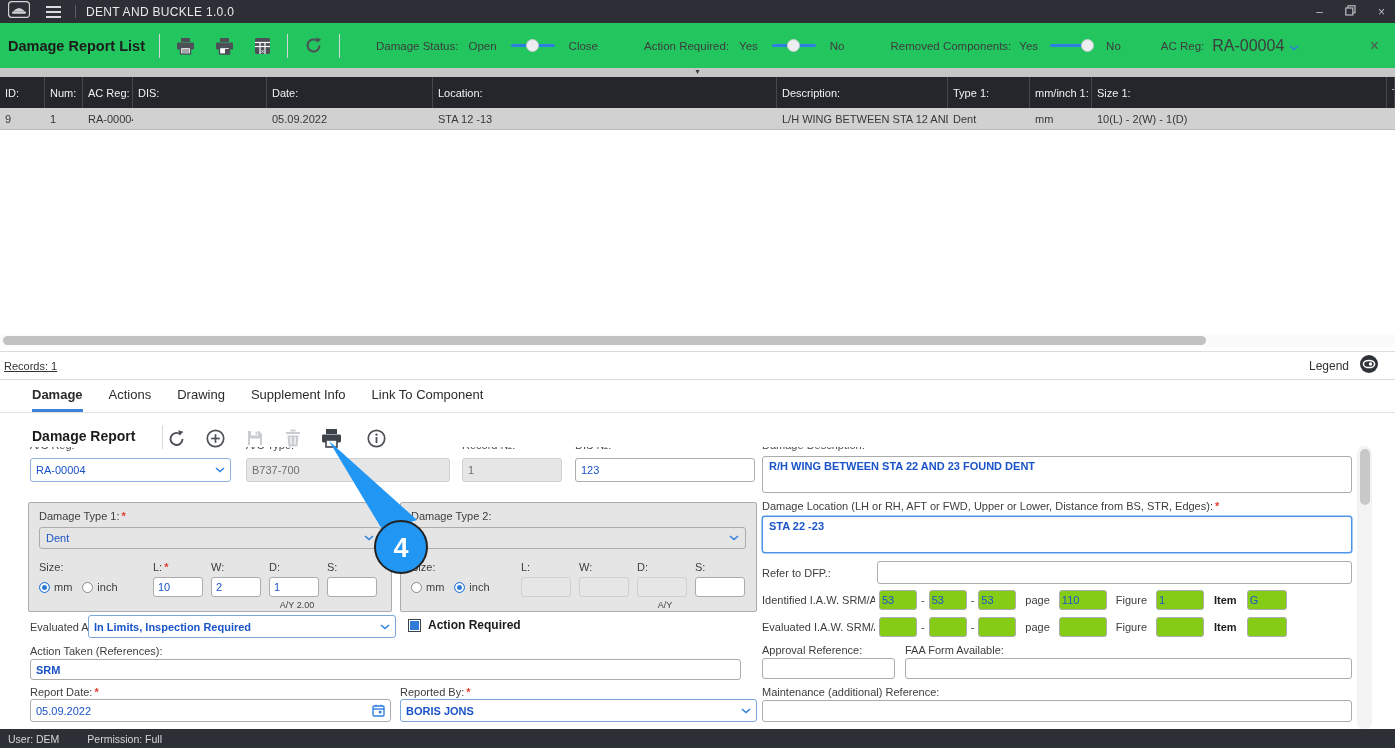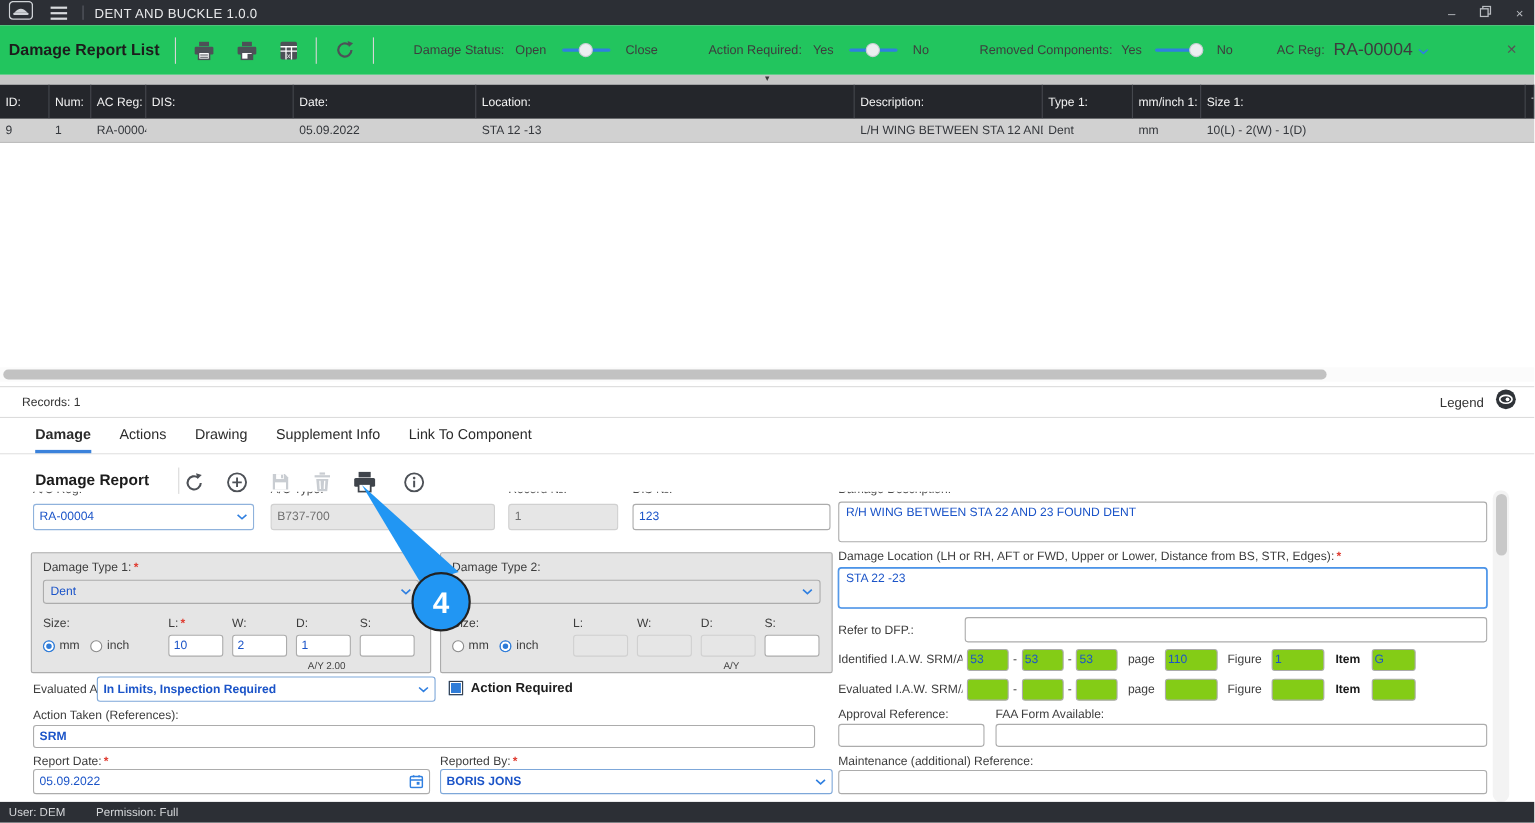--- a/index.html
+++ b/index.html
@@ -38,21 +38,21 @@
   .th { color:#f2f2f2; font-size:11px; display:flex; align-items:center; padding-left:5px; border-right:1px solid #45484e; cursor:pointer; white-space:nowrap; overflow:hidden; }
   .trow { position:absolute; top:108px; left:0; width:1395px; height:22px; background:#D1D1D1; border-bottom:1px solid #bdbdbd; display:grid; grid-template-columns:45px 38px 50px 134px 166px 344px 171px 82px 62px 295px 1fr; cursor:pointer; }
   .td { color:#34373c; font-size:11px; display:flex; align-items:center; padding-left:5px; white-space:nowrap; overflow:hidden; }
 
   
   .hscroll { position:absolute; top:334px; left:0; width:1395px; height:13px; background:#fbfbfb; }
   .hthumb { position:absolute; top:2px; left:3px; width:1203px; height:9px; background:#c2c2c2; border-radius:5px; cursor:pointer; }
 
   
   .records { position:absolute; top:351px; left:0; width:1395px; height:29px; border-top:1px solid #dcdcdc; border-bottom:1px solid #dcdcdc; display:flex; align-items:center; }
-  .records .rtext { font-size:11px; color:#333; margin-left:20px; }
+  .records .rtext { font-size:11px; color:#333; margin-left:4px;text-decoration:underline; }
   .records .legend { margin-left:auto; display:flex; align-items:center; gap:10px; margin-right:16px; }
   .records .legend .ltext { font-size:12px; color:#333; }
 
   
   .tabs { position:absolute; top:380px; left:0; width:1395px; height:33px; display:flex; align-items:flex-end; gap:26px; padding-left:32px; }
   .tab { font-size:13px; color:#2b2b2b; padding-bottom:7px; cursor:pointer; border-bottom:3px solid transparent; }
   .tab.active { font-weight:bold; border-bottom:3px solid #3B82DB; }
 
   
   .dtitle { position:absolute; top:428px; left:32px; font-size:14px; font-weight:bold; color:#1c1c1c; }
@@ -64,21 +64,21 @@
   
   .lbl { position:absolute; font-size:11px; color:#3d3d3d; white-space:nowrap; }
   .req { color:#E03C31; font-weight:bold; margin-left:2px; }
   .clip { position:absolute; height:6px; overflow:hidden; }
   .clip > span { display:block; font-size:11px; color:#4a4a4a; margin-top:-8px; white-space:nowrap; }
   .inp { position:absolute; border:1px solid #ACACAC; border-radius:3px; background:#fff; font-family:"Liberation Sans",sans-serif; font-size:11px; color:#1B54C8; padding:0 5px; }
   input.inp { outline:none; }
   .dis { background:#E6E6E6; border-color:#d0d0d0; color:#707070; }
   .combo { display:flex; align-items:center; justify-content:space-between; cursor:pointer; }
   .combo .cval { color:#1B54C8; white-space:nowrap; overflow:hidden; }
-  .tarea { position:absolute; border:1px solid #ACACAC; border-radius:3px; background:#fff; font-size:11px; color:#1B54C8; padding:3px 6px; }
+  .tarea { position:absolute; border:1px solid #ACACAC; border-radius:3px; background:#fff; font-size:11px; color:#1B54C8; padding:3px 6px;font-weight:bold; }
   .tarea.focus { border:1px solid #4C94E8; box-shadow:0 0 0 .5px #4C94E8; }
 
   
   .gbox { position:absolute; border:1px solid #ACACAC; border-radius:2px; background:#e5e5e5; padding:7px 10px; }
   .gb-lab { font-size:11px; color:#3d3d3d; margin-bottom:5px; }
   .gb-select { height:22px; border:1px solid #ACACAC; border-radius:3px; display:flex; align-items:center; justify-content:space-between; padding:0 6px; font-size:11px; }
   .size-area { margin-top:10px; display:grid; grid-template-columns:112px 56px 56px 56px 56px; column-gap:2px; grid-template-rows:16px 24px 12px; align-items:center; }
   .shead { font-size:11px; color:#3d3d3d; align-self:end; padding-bottom:2px; }
   .sinp { width:50px; height:20px; border:1px solid #ACACAC; border-radius:3px; font-family:"Liberation Sans",sans-serif; font-size:11px; color:#1B54C8; padding:0 4px; outline:none; }
   .sinp.dis { background:#E6E6E6; border-color:#d0d0d0; }

